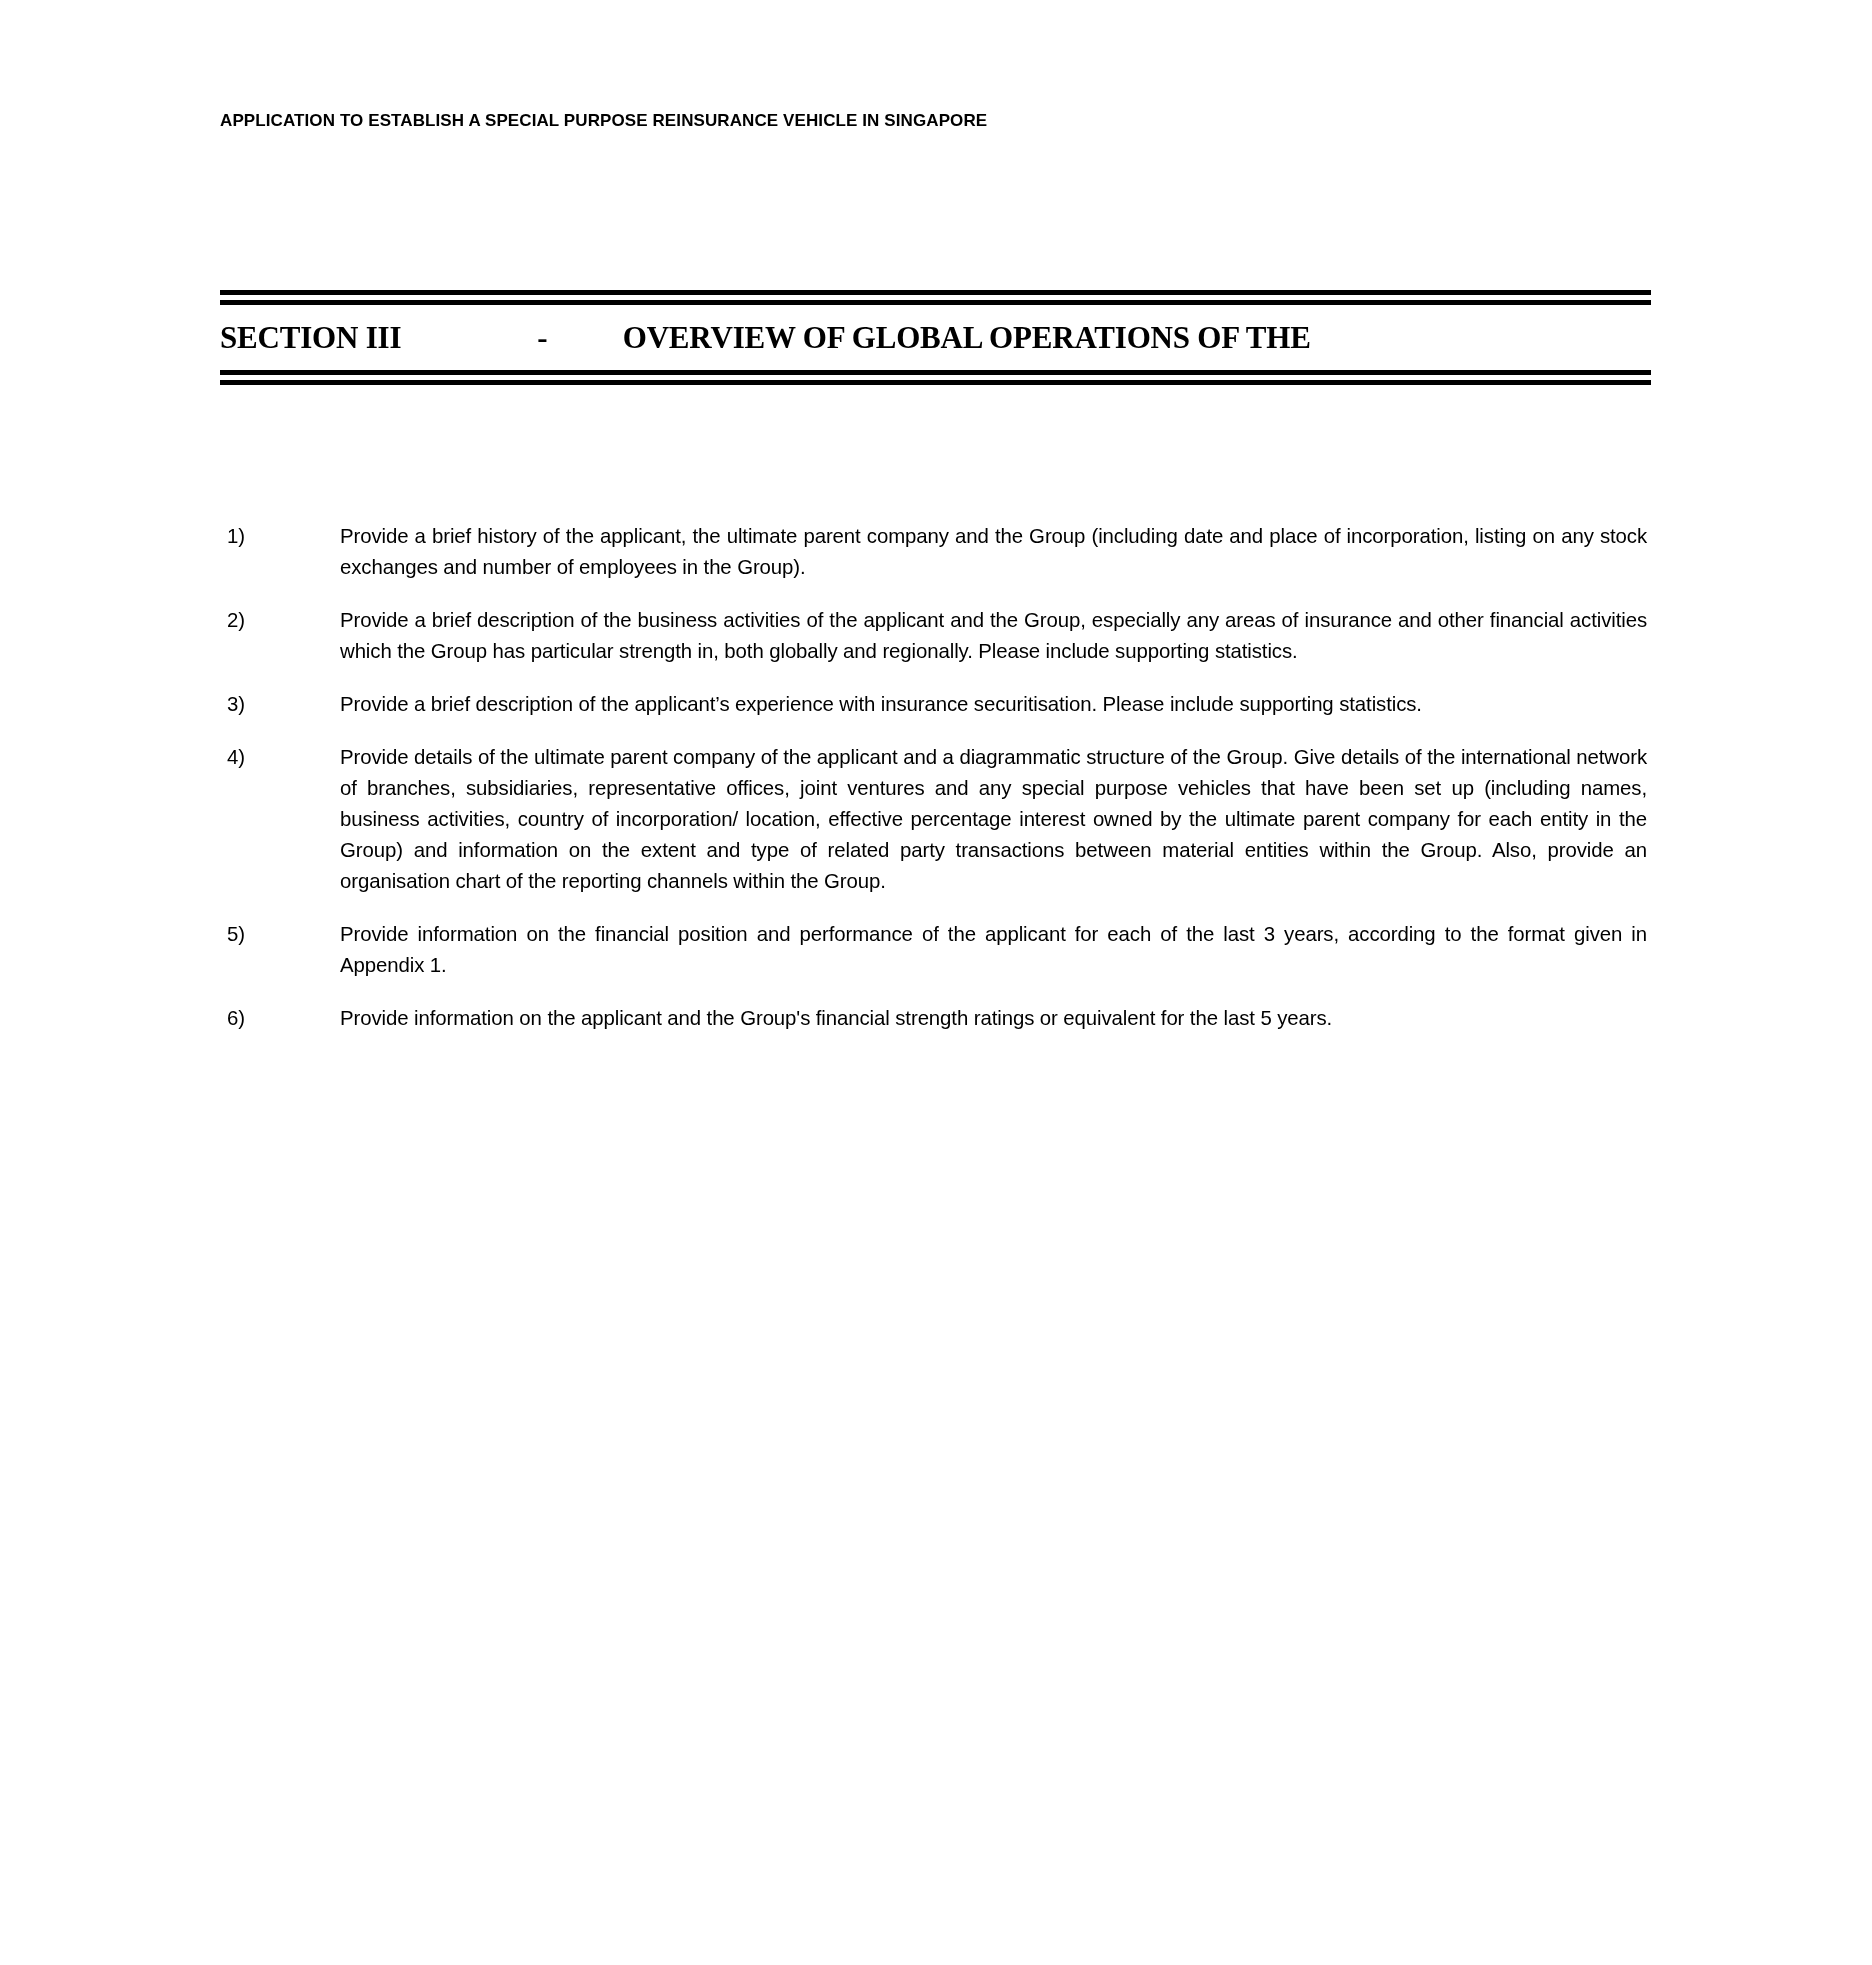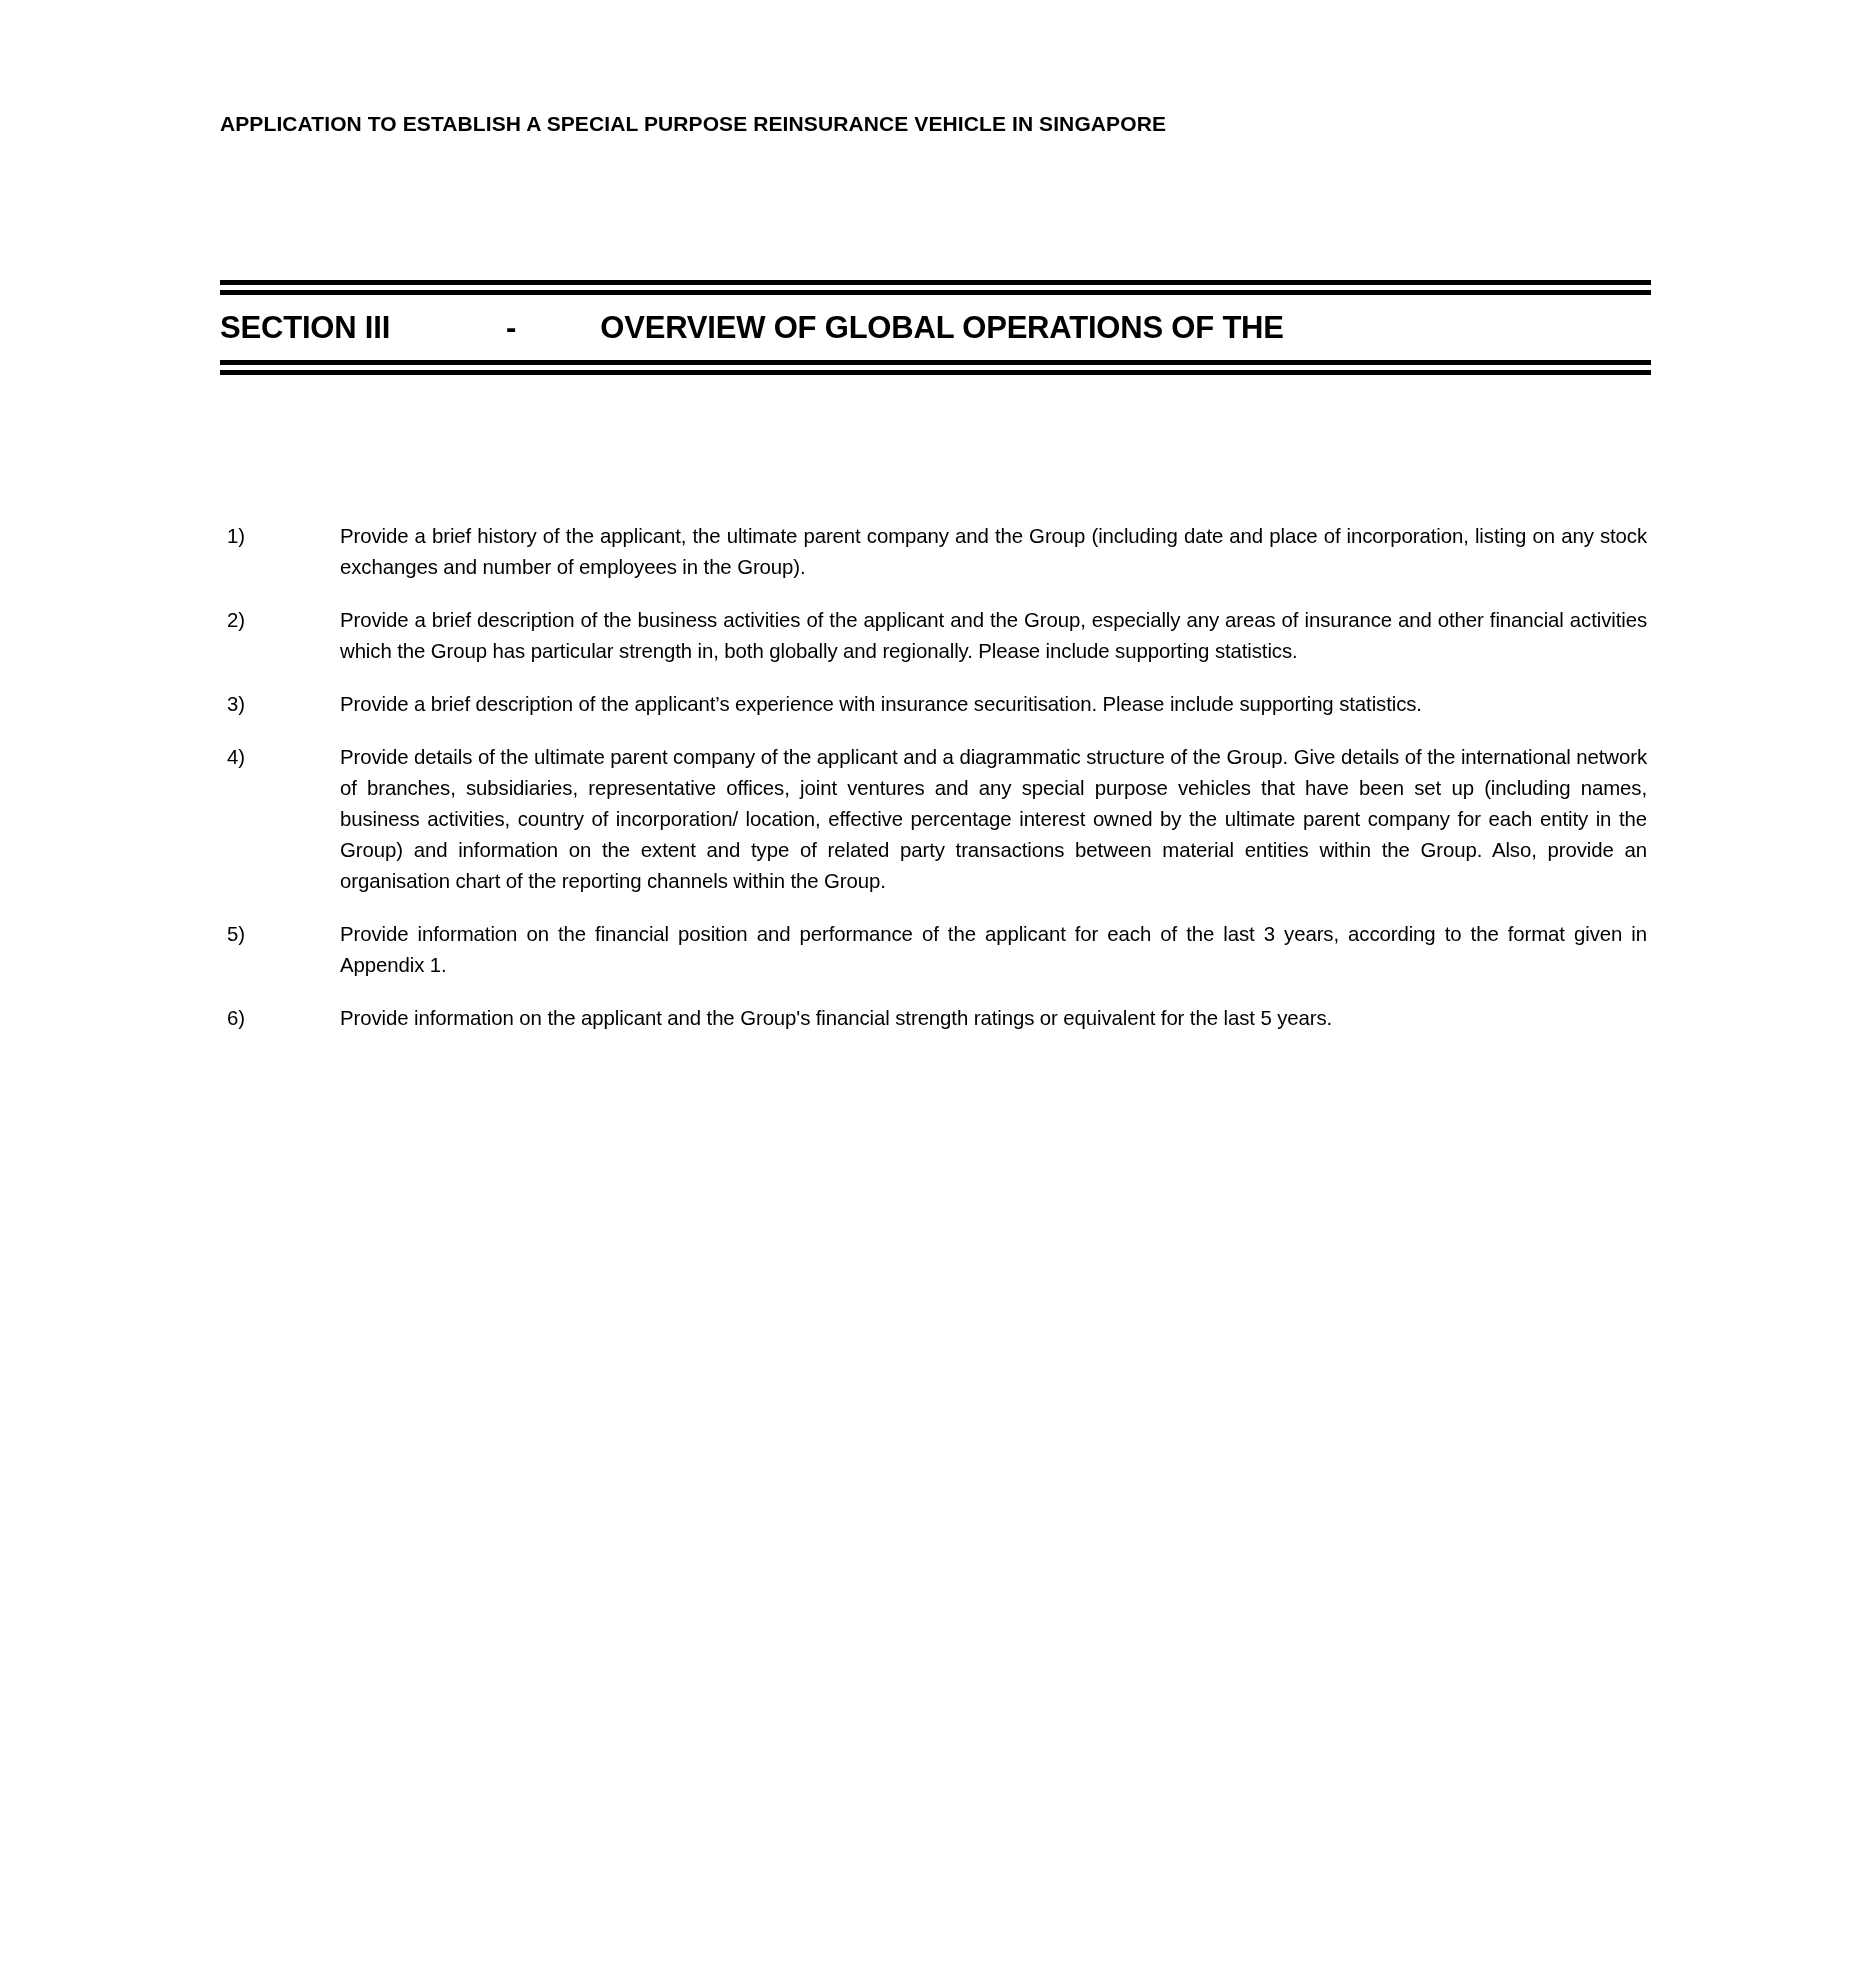--- a/index.html
+++ b/index.html
@@ -21,33 +21,34 @@
     background: #ffffff;
     box-sizing: border-box;
     overflow: hidden;
   }
 
   
   .running-header {
     position: absolute;
     left: 220px;
     top: 111px;
-    font-size: 21px;
+    font-size: 17px;
     font-weight: bold;
     letter-spacing: 0.1px;
     line-height: 1.2;
     white-space: nowrap;
   }
 
   
   .section-block {
     position: absolute;
     left: 220px;
-    top: 280px;
+    top: 290px;
     width: 1431px;
+    font-family: Liberation Serif, serif;
   }
 
   .rule-double {
     width: 100%;
   }
   .rule-double .rule-thick {
     height: 5.1px;
     background: #000000;
     width: 100%;
   }

